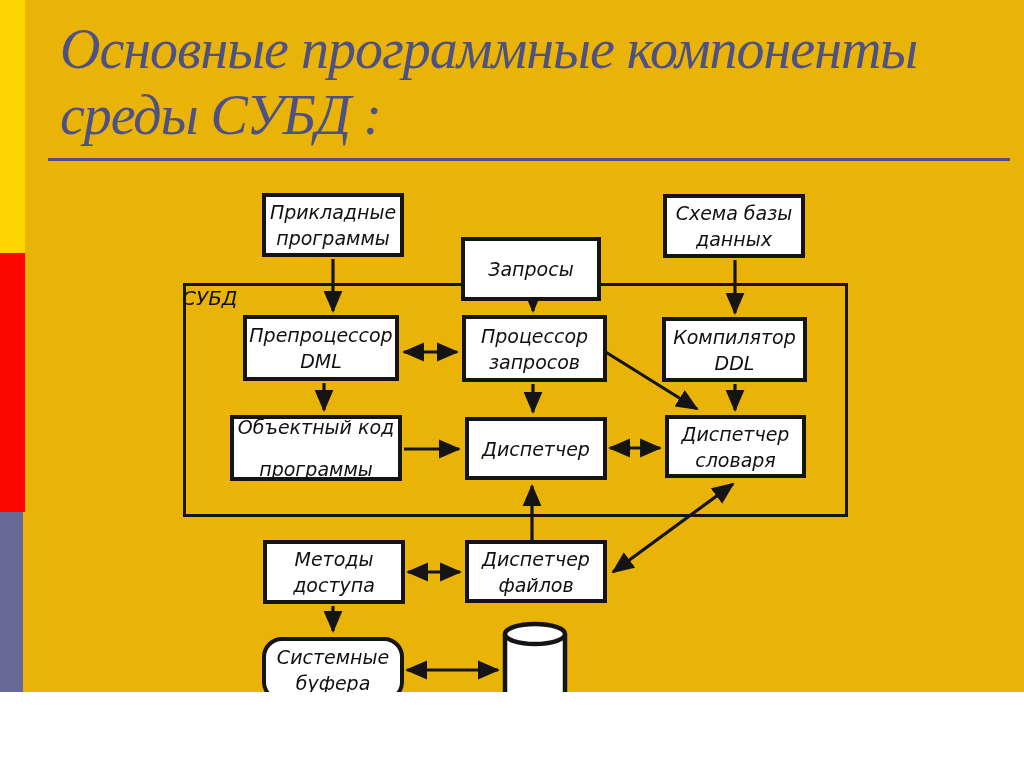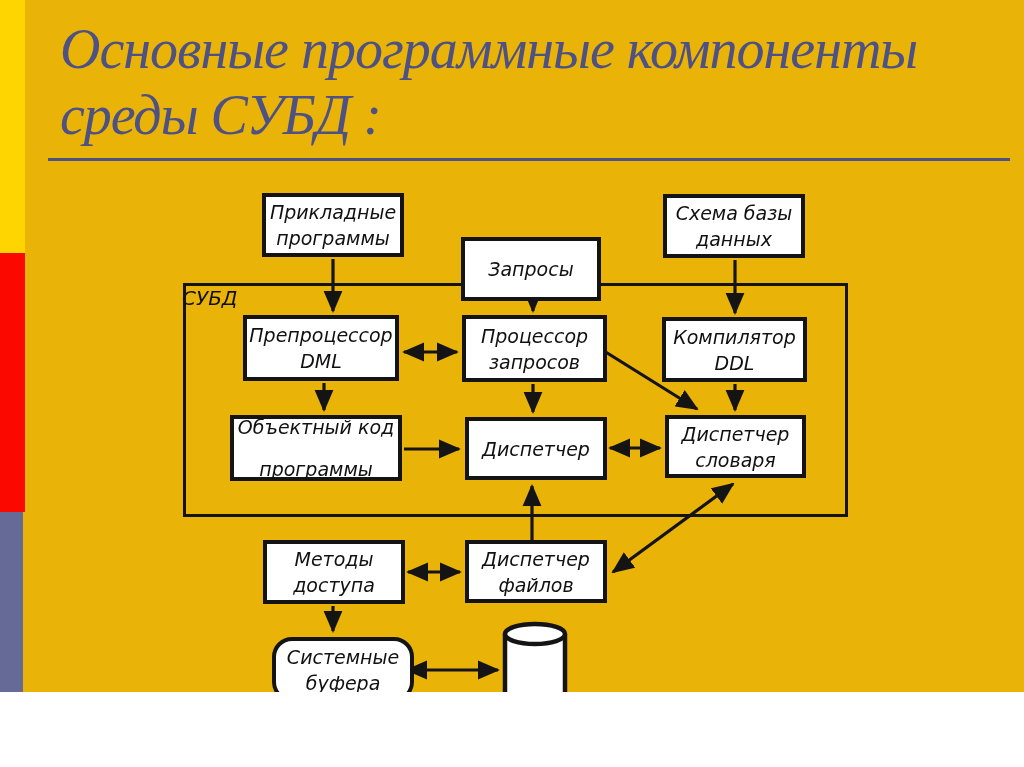--- a/index.html
+++ b/index.html
@@ -41,21 +41,21 @@
   .n-queries{left:461px;top:193px;width:140px;height:64px;margin-top:44px;}
   .n-schema{left:663px;top:194px;width:142px;height:64px;}
   .n-dml{left:243px;top:315px;width:156px;height:66px;}
   .n-qproc{left:462px;top:315px;width:145px;height:67px;}
   .n-ddl{left:662px;top:317px;width:145px;height:65px;}
   .n-objcode{left:230px;top:415px;width:172px;height:66px;gap:16px;}
   .n-dbman{left:465px;top:417px;width:142px;height:63px;}
   .n-dict{left:665px;top:415px;width:141px;height:63px;}
   .n-access{left:263px;top:540px;width:142px;height:64px;text-align:center;}
   .n-files{left:465px;top:540px;width:142px;height:63px;}
-  .n-buffers{left:272px;top:637px;width:142px;height:65px;border-radius:20px;}
+  .n-buffers{left:262px;top:637px;width:142px;height:65px;border-radius:20px;}
 </style>
 </head>
 <body>
 
 <div class="slide">
 
   <div class="bar bar-yellow" style="background: rgb(255, 213, 0);"></div>
   <div class="bar bar-red" style="background: rgb(251, 8, 1);"></div>
   <div class="bar bar-purple" style="background: rgb(102, 106, 150);"></div>
 

